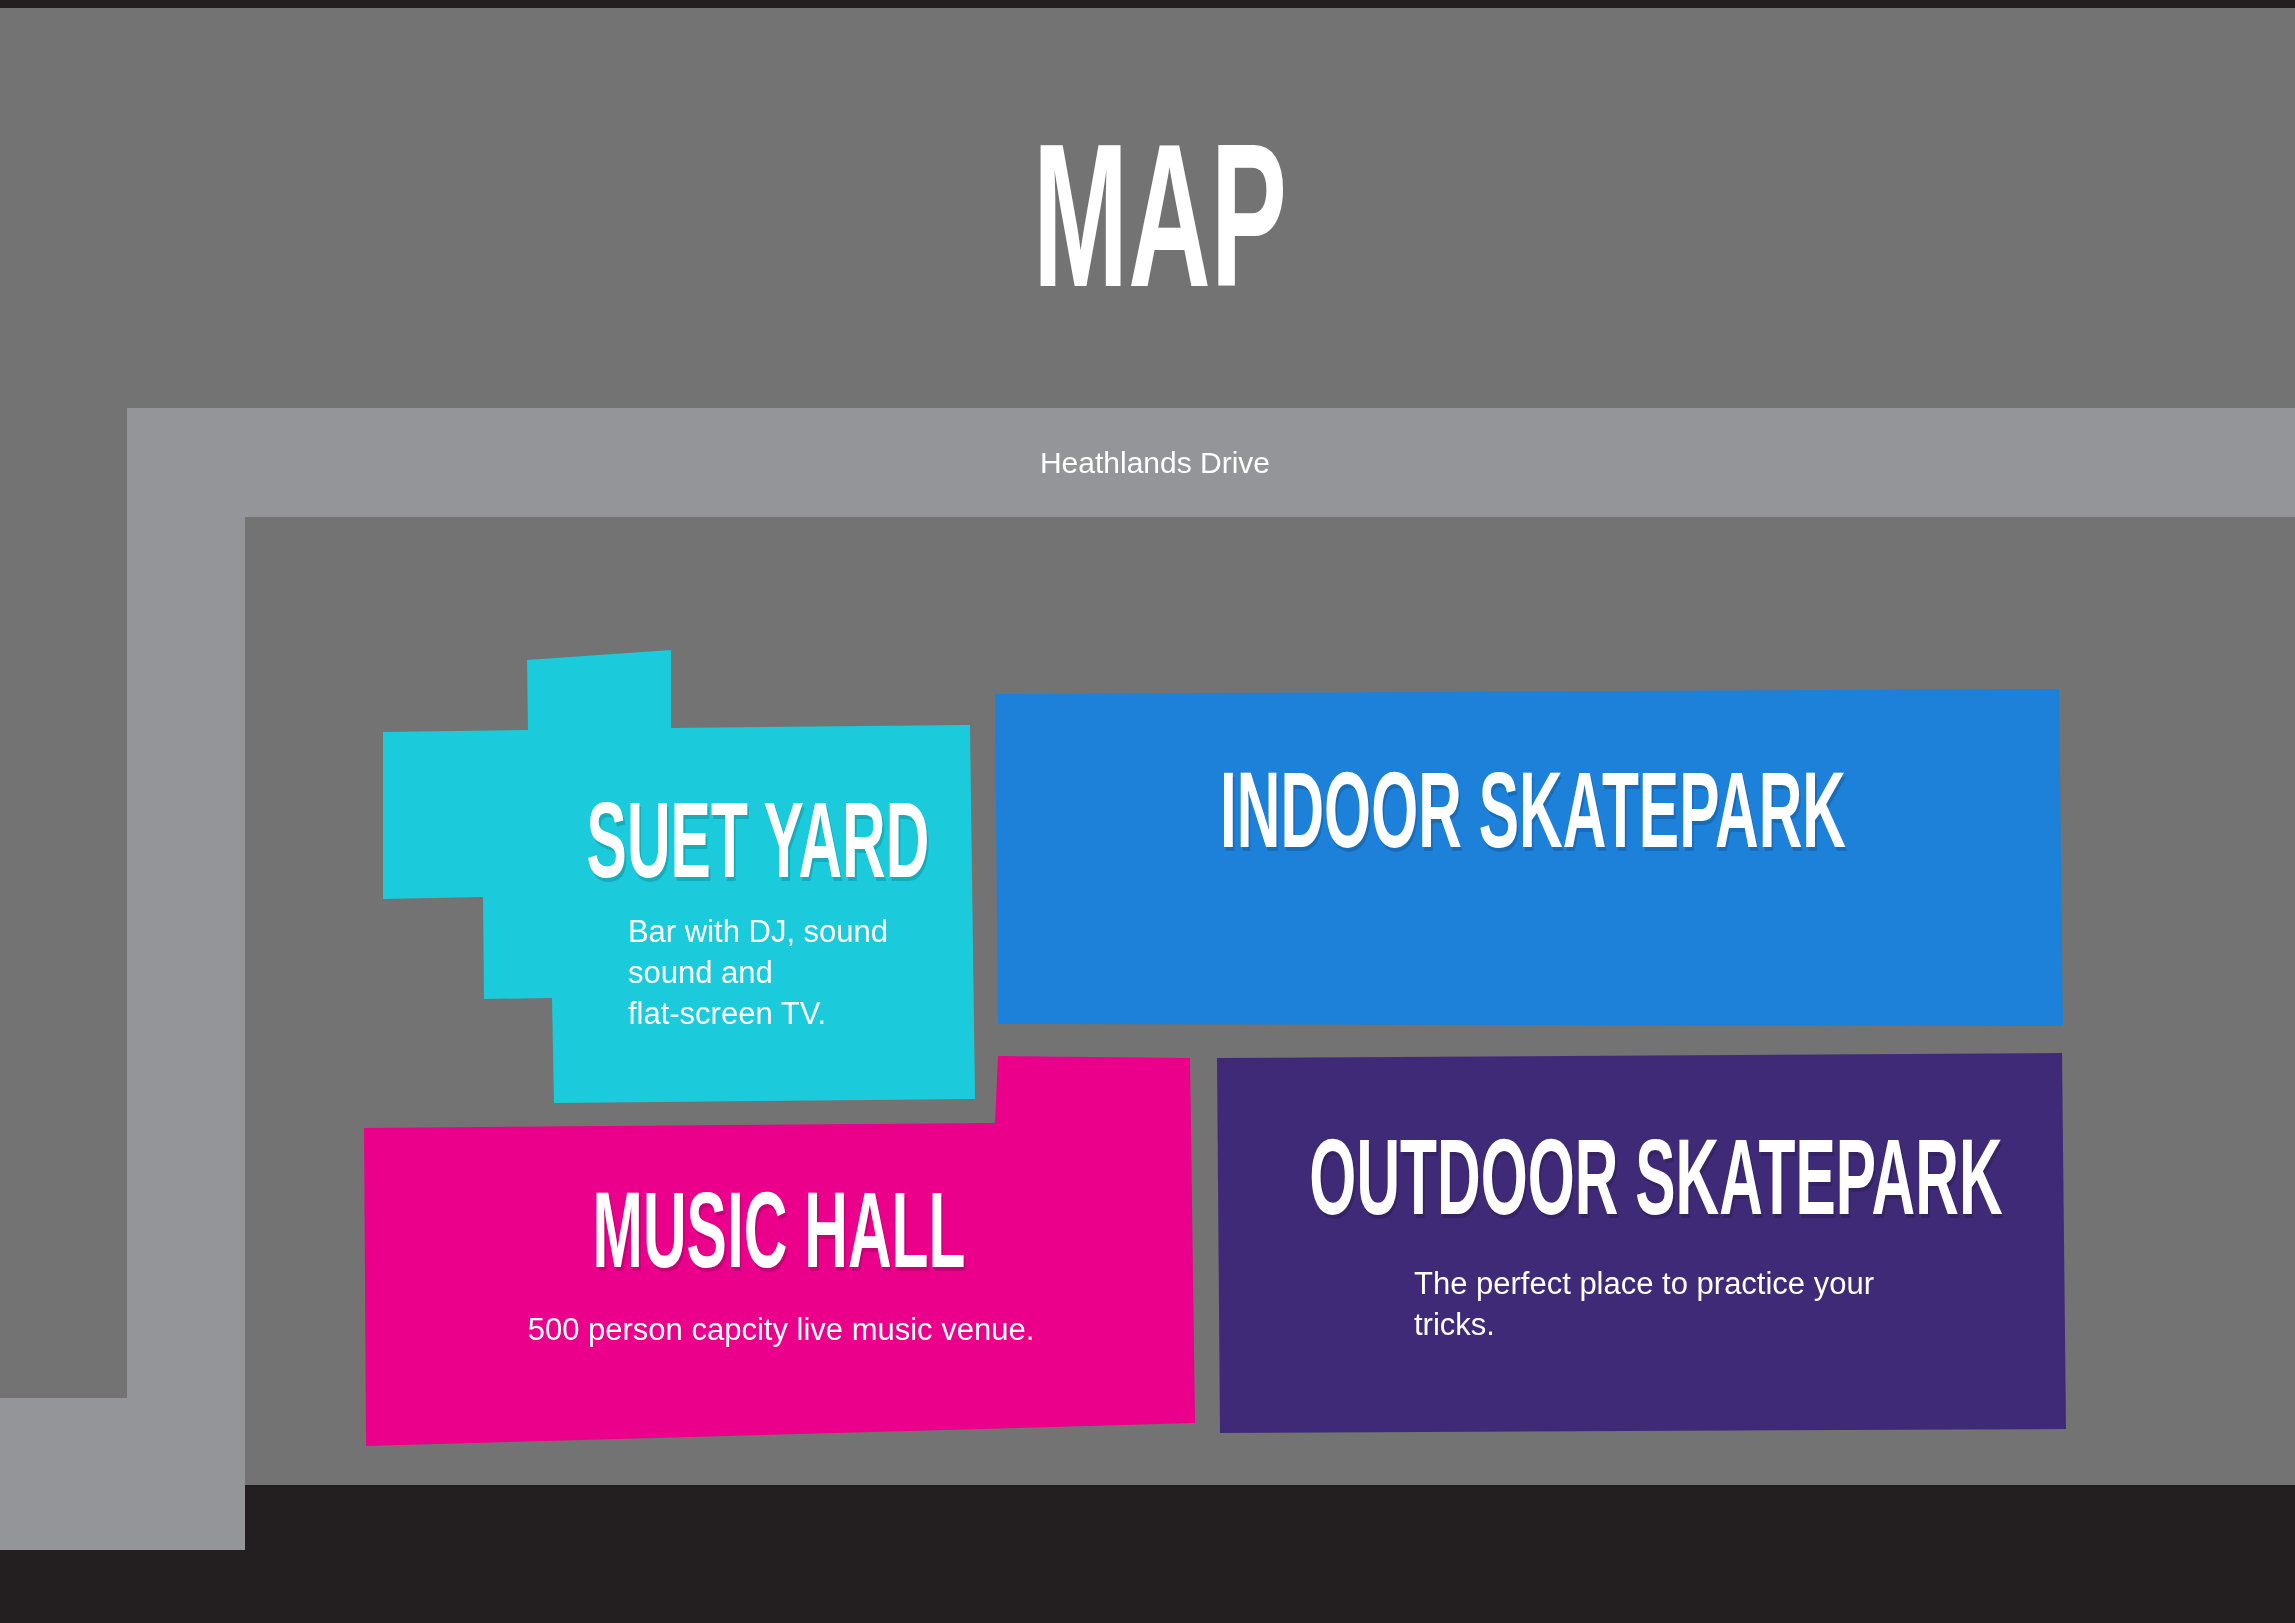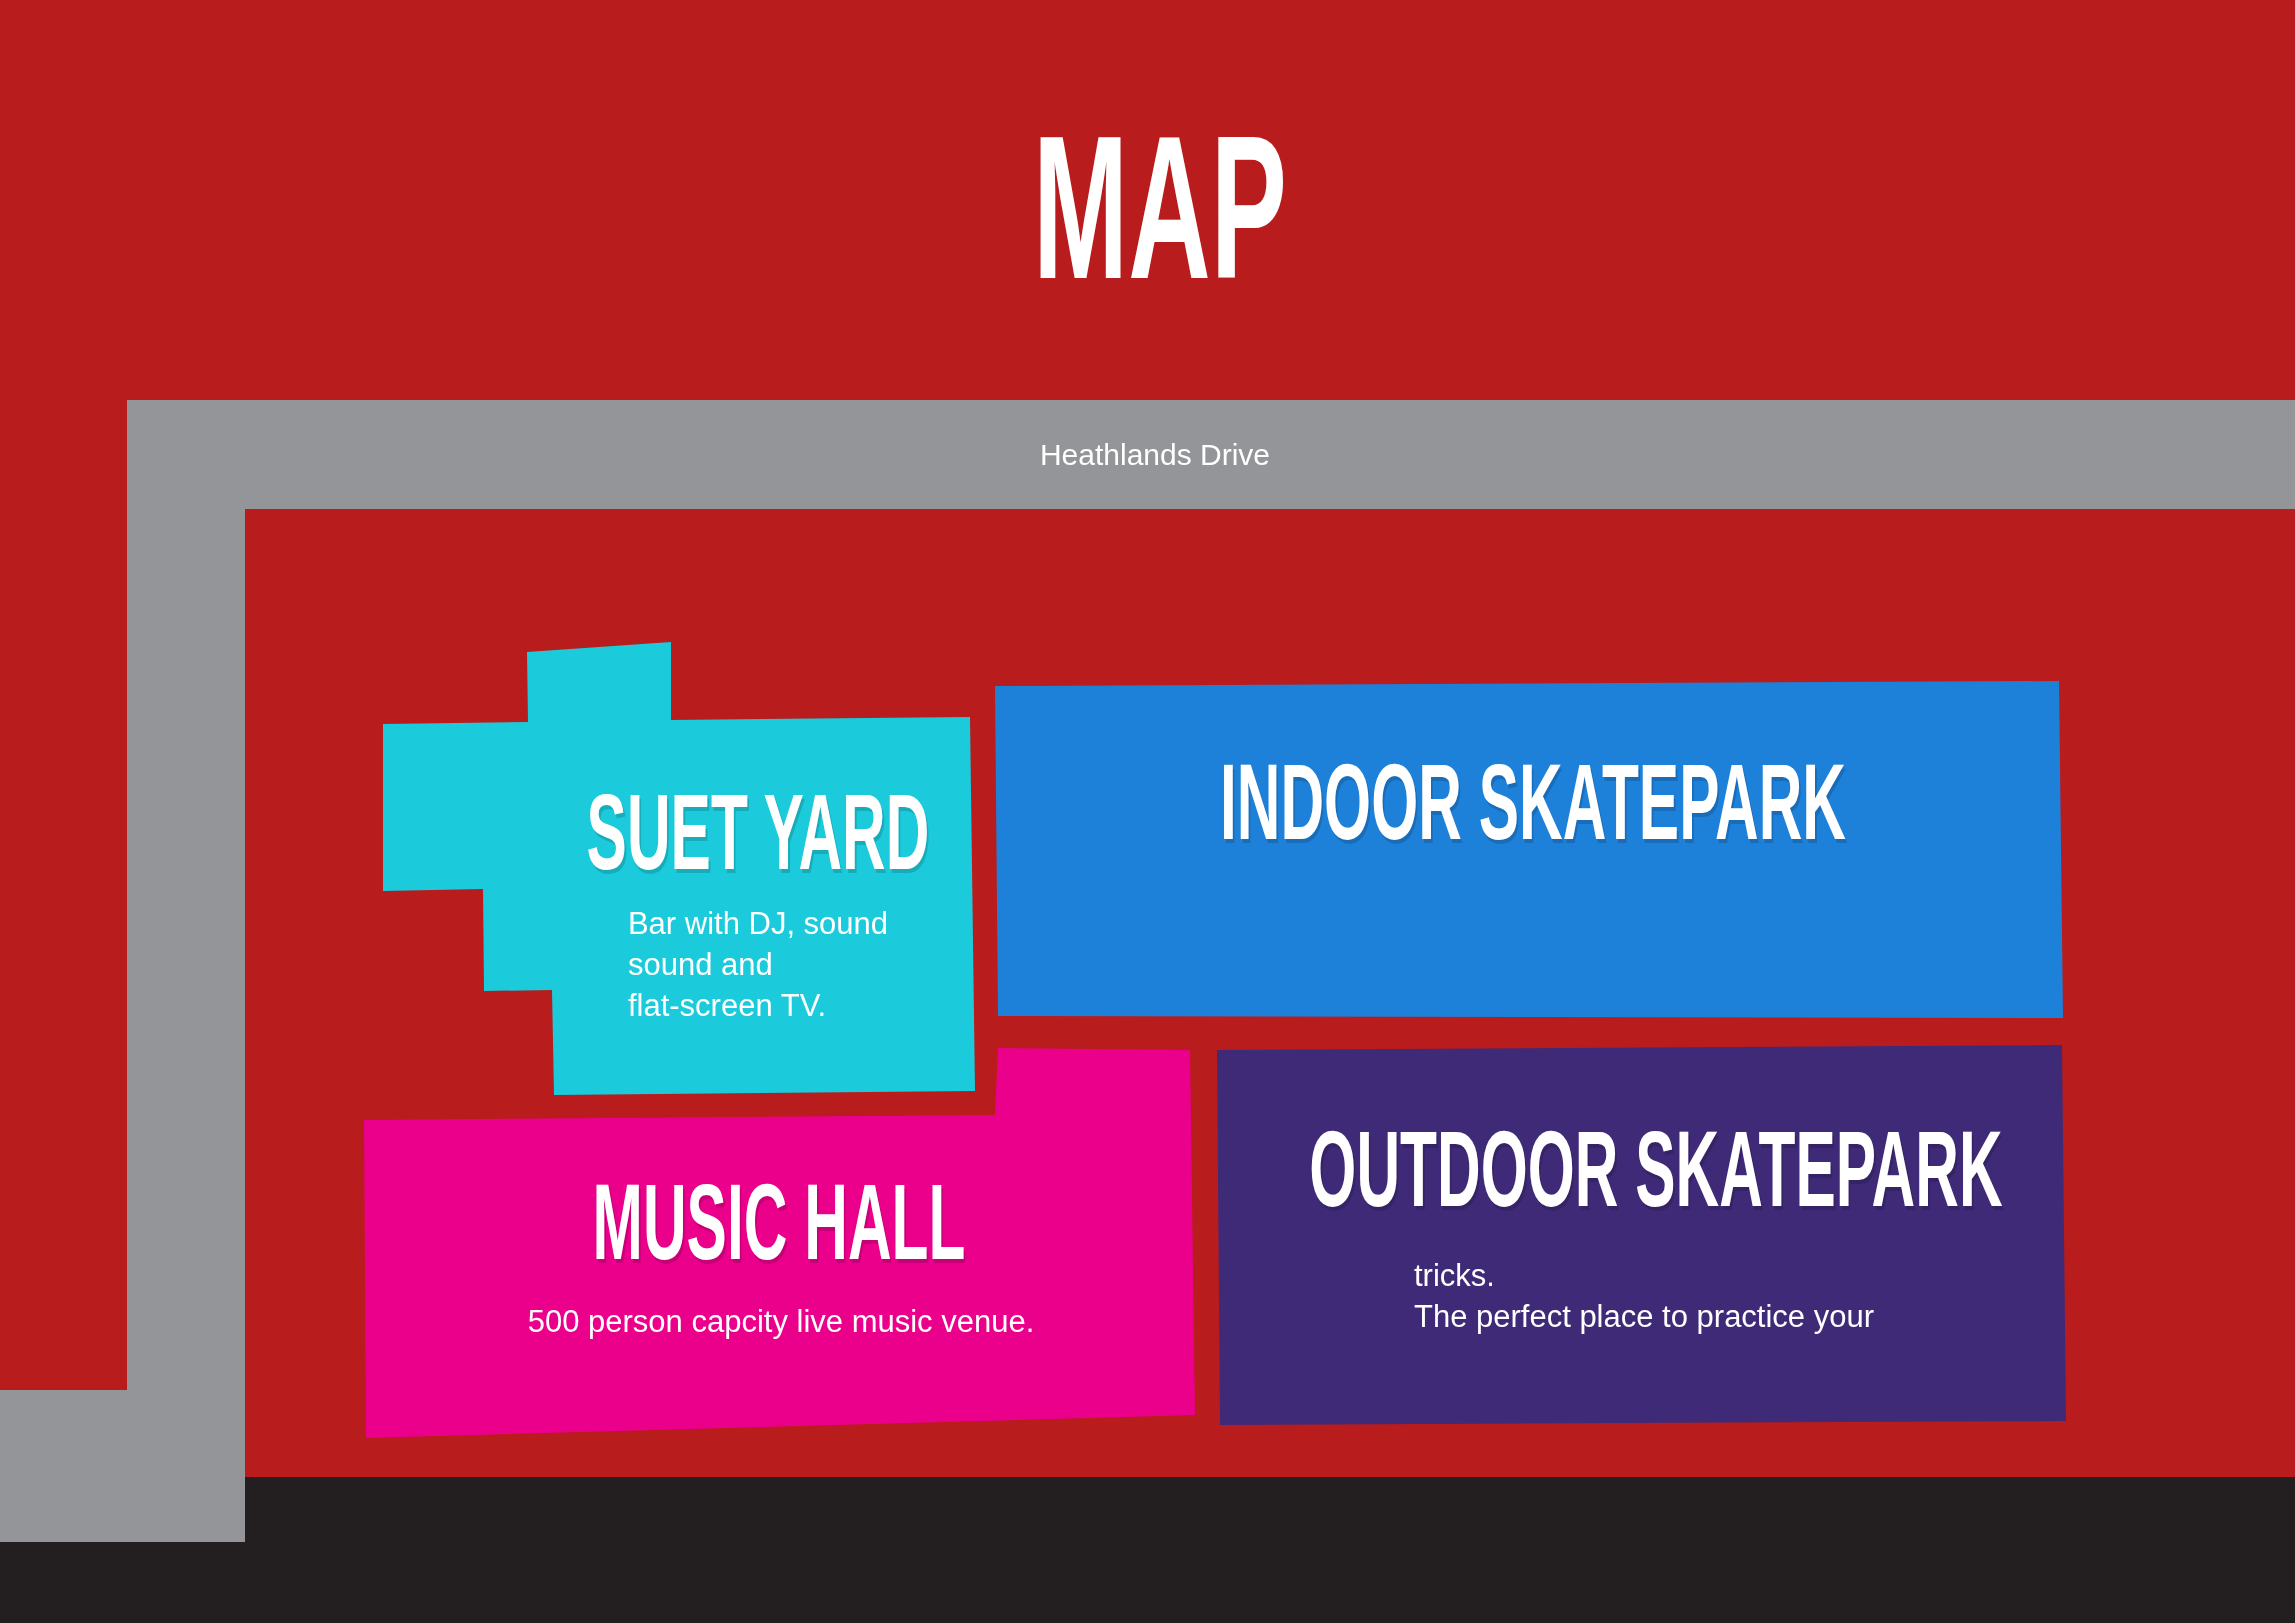--- a/index.html
+++ b/index.html
@@ -6,23 +6,23 @@
     margin: 0;
     padding: 0;
     width: 2295px;
     height: 1623px;
     background: #231F20;
     font-family: "Liberation Sans", "DejaVu Sans", sans-serif;
     overflow: hidden;
   }
   .canvas {
     position: absolute;
-    left: 0; top: 0;
+    left: 0; top: 8px;
     width: 2295px; height: 1477px;
-    background: #b91c1c;
+    background: #737373;
   }
   .layer {
     position: absolute;
     left: 0; top: 0;
     width: 2295px; height: 1623px;
   }
   .road-seg { position: absolute; }
   .road-h { left: 127px;  top: 400px;  width: 2169px; height: 109px; }
   .road-v { left: 127px;  top: 400px;  width: 118px;  height: 1142px; }
   .road-e { left: 0px;    top: 1390px; width: 128px;  height: 152px; }
@@ -116,18 +116,18 @@
 
   <div class="venue-title" style="left:1533px; top:802px;">INDOOR SKATEPARK</div>
 
   <div class="venue-title" style="left:779px; top:1222px;">MUSIC HALL</div>
   <div class="venue-desc" style="left:781px; top:1322px;">
     <div>500 person capcity live music venue.</div>
   </div>
 
   <div class="venue-title" style="left:1656px; top:1169px;">OUTDOOR SKATEPARK</div>
   <div class="venue-desc" style="left:1644px; top:1297px;">
+    <div>The perfect place to practice your</div>
     <div>tricks.</div>
-    <div>The perfect place to practice your</div>
   </div>
 
 </div>
 
 
 </body></html>

